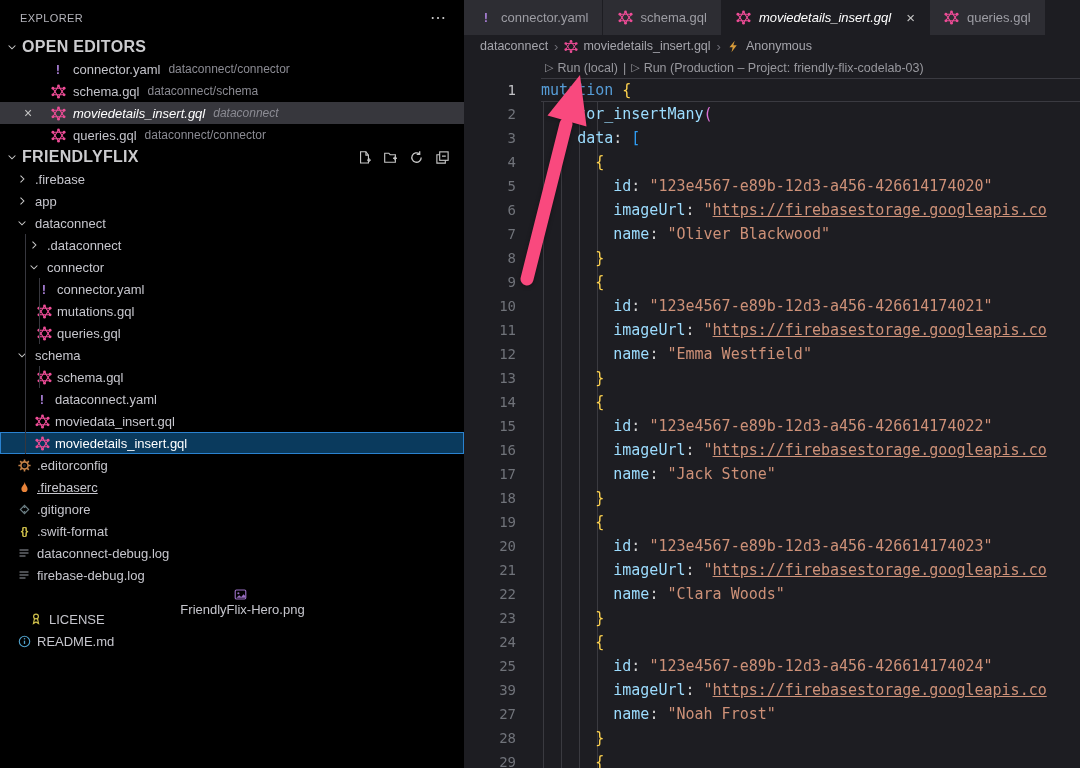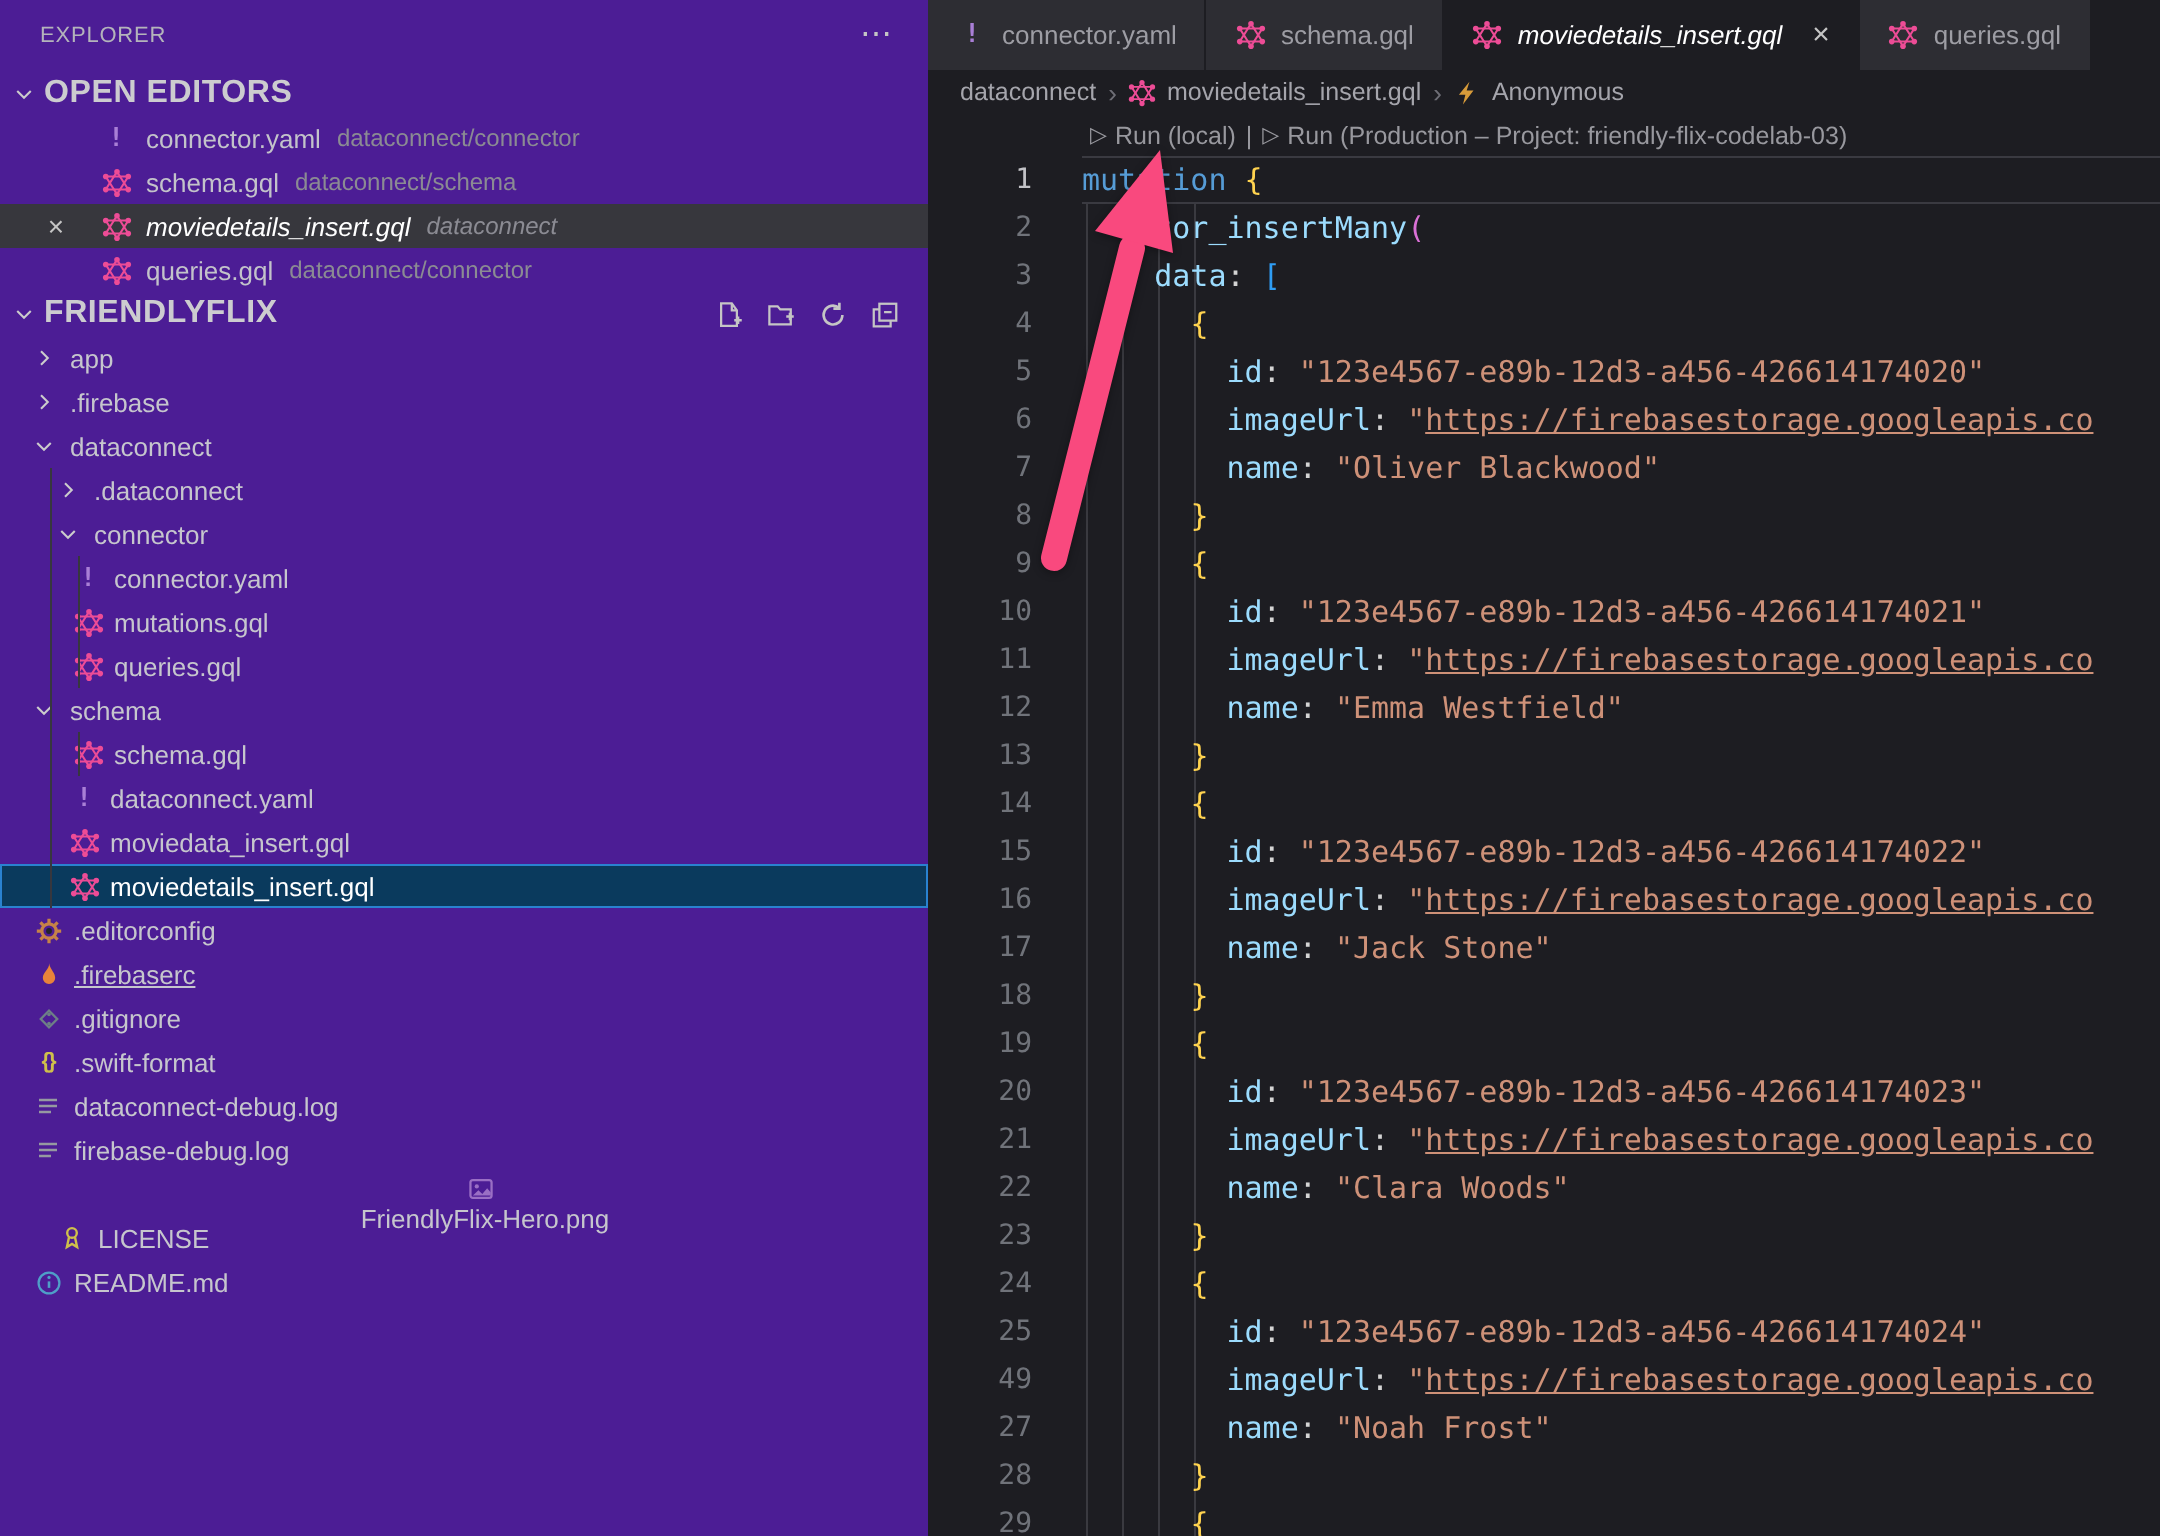--- a/index.html
+++ b/index.html
@@ -1,19 +1,19 @@
 <!DOCTYPE html>
 <html><head>
 <meta charset="utf-8">
 <style>
   html,body{margin:0;padding:0;background:#111;}
   .app{position:relative;width:1080px;height:768px;overflow:hidden;
        font-family:"Liberation Sans",sans-serif;background:#1d1d22;-webkit-font-smoothing:antialiased;}
   
-  .sidebar{position:absolute;left:0;top:0;width:464px;height:768px;background:#4c1d95;color:#c9c9cf;overflow:hidden;}
+  .sidebar{position:absolute;left:0;top:0;width:464px;height:768px;background:#000000;color:#c9c9cf;overflow:hidden;}
   .sb-title{height:36px;display:flex;align-items:center;justify-content:space-between;padding:0 18px 0 20px;}
   .sb-title .t{font-size:11px;letter-spacing:.4px;color:#b4b4bb;}
   .sb-title .more{font-size:16px;color:#c5c5c5;line-height:1;cursor:default;}
   .sec-head{height:22px;display:flex;align-items:center;gap:2px;padding-left:4px;font-weight:bold;font-size:16px;color:#cccccf;letter-spacing:.3px;}
   .sec-head .chev{width:16px;height:16px;display:flex;align-items:center;justify-content:center;flex:none;}
   .sec-head .actions{margin-left:auto;display:flex;gap:10px;padding-right:14px;}
   .sec-head .actions span{width:16px;height:16px;display:flex;align-items:center;justify-content:center;}
   .oe-row{height:22px;display:flex;align-items:center;font-size:13px;color:#c3c3ca;padding-left:20px;white-space:nowrap;}
   .oe-row .slot{width:16px;text-align:center;color:#c5c5c5;font-size:14px;flex:none;}
   .oe-row .ficon{margin-left:14px;flex:none;}
@@ -191,29 +191,29 @@
           </span>
         </span>
     </div>
     <div class="tree" id="tree">
         <div class="tr-row" style="padding-left: 14px;">
           <span class="chev">
             <svg width="12" height="12" viewBox="0 0 16 16">
               <path d="M6 3.5 10.5 8 6 12.5" fill="none" stroke="#cccccc" stroke-width="1.4"></path>
             </svg>
           </span>
-          <span class="lb">app</span>
+          <span class="lb">.firebase</span>
         </div>
         <div class="tr-row" style="padding-left: 14px;">
           <span class="chev">
             <svg width="12" height="12" viewBox="0 0 16 16">
               <path d="M6 3.5 10.5 8 6 12.5" fill="none" stroke="#cccccc" stroke-width="1.4"></path>
             </svg>
           </span>
-          <span class="lb">.firebase</span>
+          <span class="lb">app</span>
         </div>
         <div class="tr-row" style="padding-left: 14px;">
           <span class="chev">
             <svg width="12" height="12" viewBox="0 0 16 16">
               <path d="M3.5 6 8 10.5 12.5 6" fill="none" stroke="#cccccc" stroke-width="1.4"></path>
             </svg>
           </span>
           <span class="lb">dataconnect</span>
         </div>
         <div class="tr-row" style="padding-left: 26px;">
@@ -573,21 +573,21 @@
           <div class="ln">16</div>
           <div class="ln">17</div>
           <div class="ln">18</div>
           <div class="ln">19</div>
           <div class="ln">20</div>
           <div class="ln">21</div>
           <div class="ln">22</div>
           <div class="ln">23</div>
           <div class="ln">24</div>
           <div class="ln">25</div>
-          <div class="ln">49</div>
+          <div class="ln">39</div>
           <div class="ln">27</div>
           <div class="ln">28</div>
           <div class="ln">29</div>
         </div>
       <div class="code" id="code">
           <div class="cl current"><span class="k">mutation</span><span class="w"> </span><span class="y">{</span></div>
           <div class="cl"><span class="w">  </span><span class="f">actor_insertMany</span><span class="m">(</span></div>
           <div class="cl"><span class="w">    </span><span class="p">data</span><span class="w">: </span><span class="b">[</span></div>
           <div class="cl"><span class="w">      </span><span class="y">{</span></div>
           <div class="cl"><span class="w">        </span><span class="p">id</span><span class="w">: </span><span class="s">"123e4567-e89b-12d3-a456-426614174020"</span></div>

